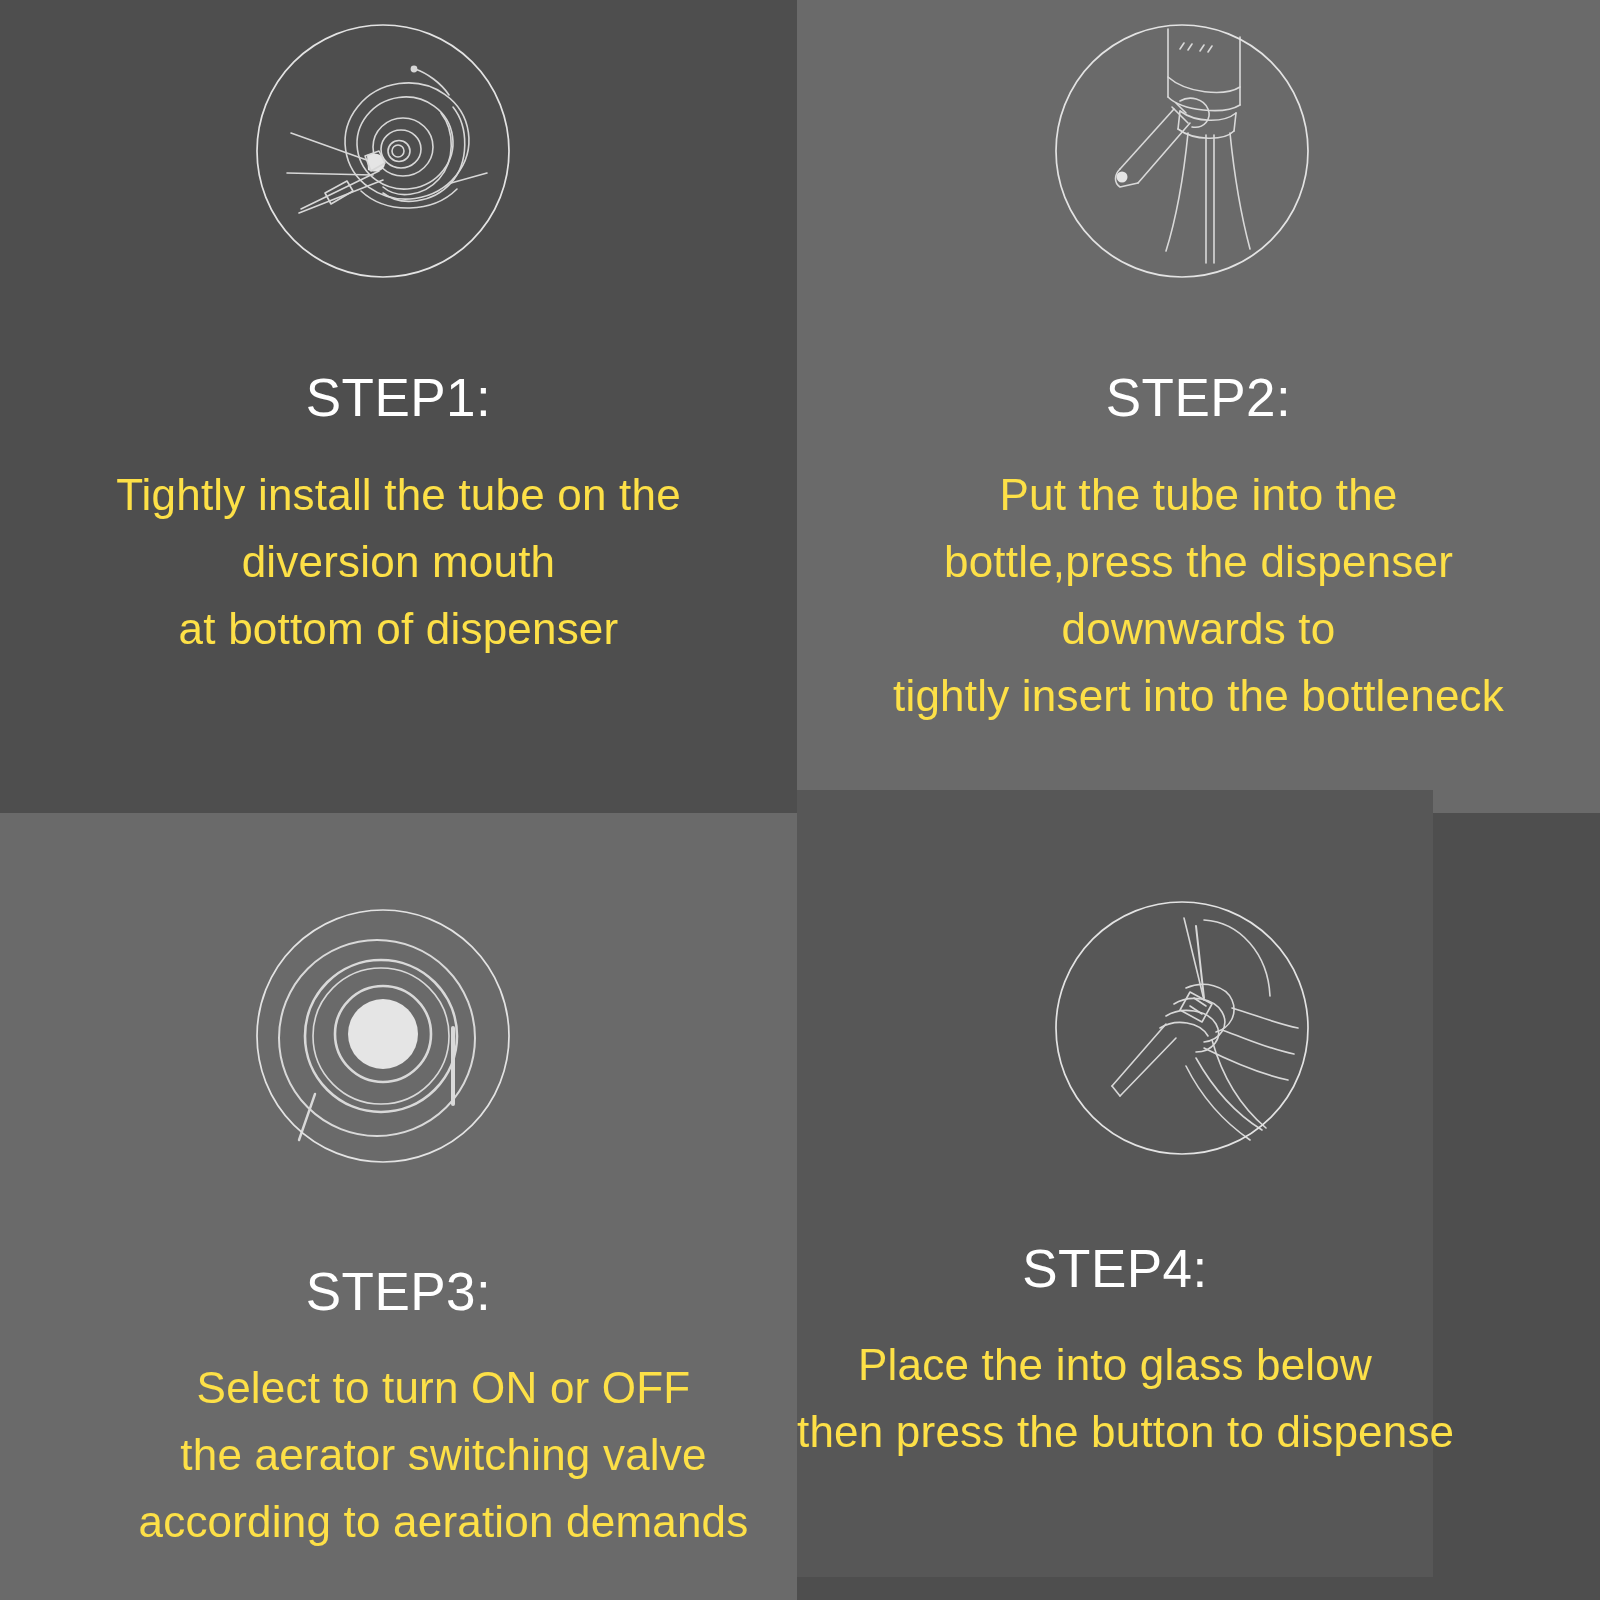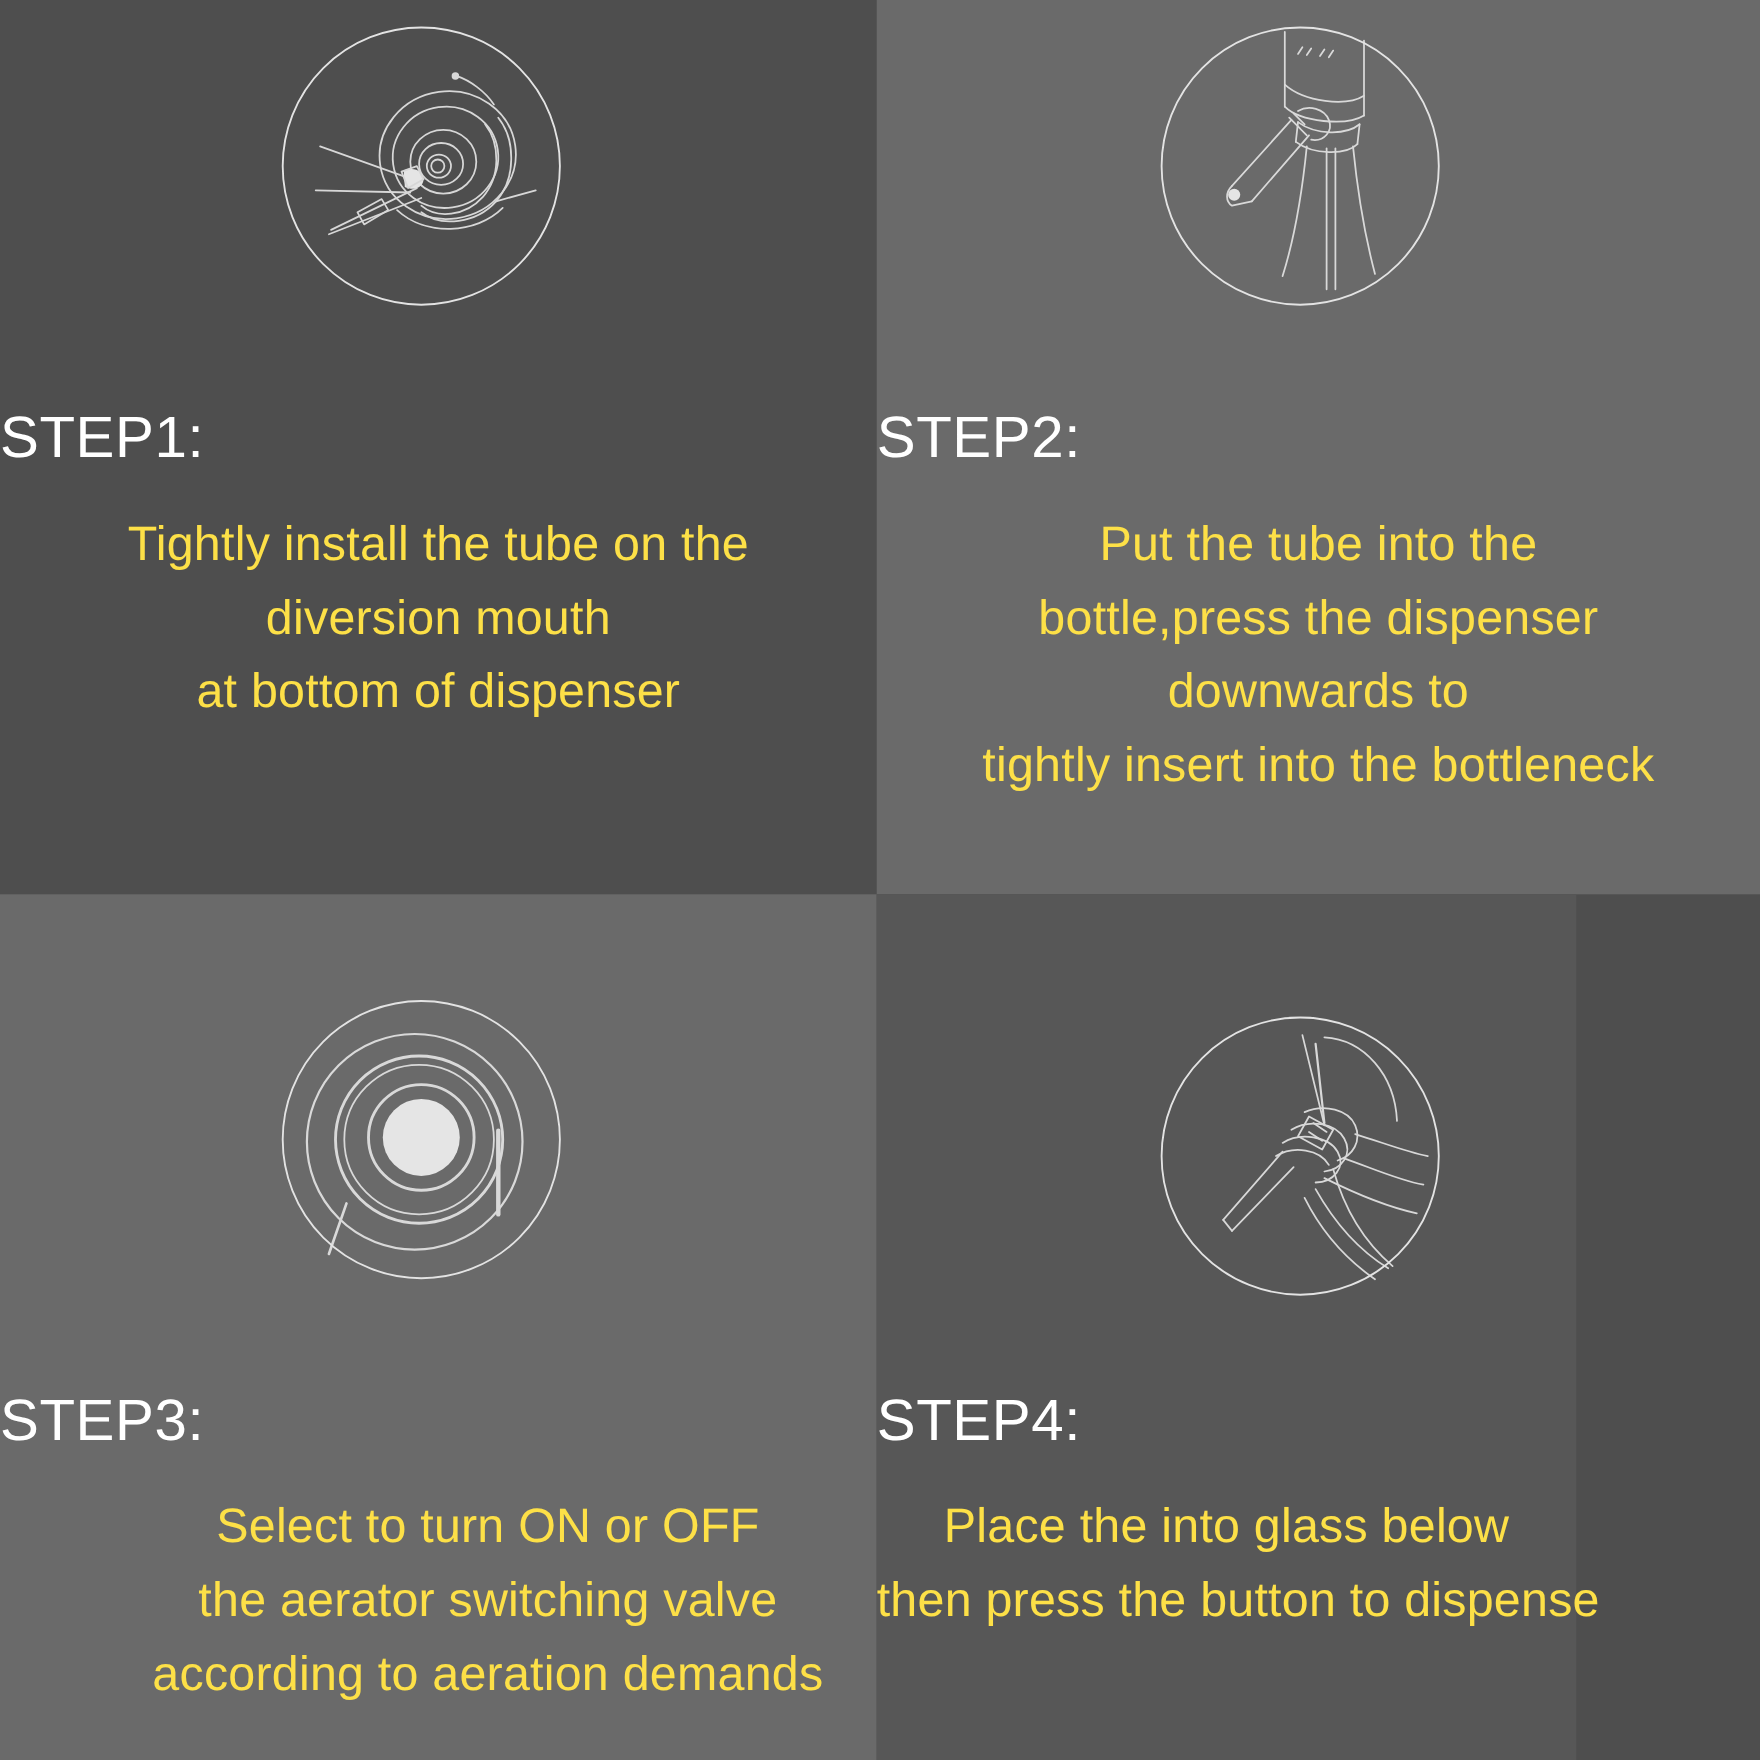--- a/index.html
+++ b/index.html
@@ -19,39 +19,39 @@
     position: absolute;
     box-sizing: border-box;
     display: flex;
     flex-direction: column;
     align-items: center;
   }
   
   .panel.p1 { left: 0;     top: 0;     width: 797px;  height: 813px;  background: #4e4e4e; }
   .panel.p2 { left: 797px; top: 0;     width: 803px;  height: 813px;  background: #6a6a6a; }
   .panel.p3 { left: 0;     top: 813px; width: 797px;  height: 787px;  background: #6a6a6a; }
-  .panel.p4 { left: 797px; top: 813px; width: 636px;  height: 787px;  background: #575757; }
+  .panel.p4 { left: 797px; top: 790px; width: 636px;  height: 787px;  background: #575757; }
 
   .illus {
     position: absolute;
     width: 256px;
     height: 256px;
   }
   .p1 .illus { left: 255px; top: 23px; }
   .p2 .illus { left: 257px; top: 23px; }
   .p3 .illus { left: 255px; top: 95px; }
   .p4 .illus { left: 257px; top: 110px; }
 
   .illus svg { display: block; width: 100%; height: 100%; }
 
   .step-title {
     position: absolute;
     left: 0;
     width: 100%;
-    text-align: left;
+    text-align: center;
     color: #ffffff;
     font-size: 53px;
     font-weight: 400;
     letter-spacing: 0.5px;
     line-height: 1;
     white-space: nowrap;
   }
   .p1 .step-title { top: 371px; }
   .p2 .step-title { top: 371px; }
   .p3 .step-title { top: 452px; }

